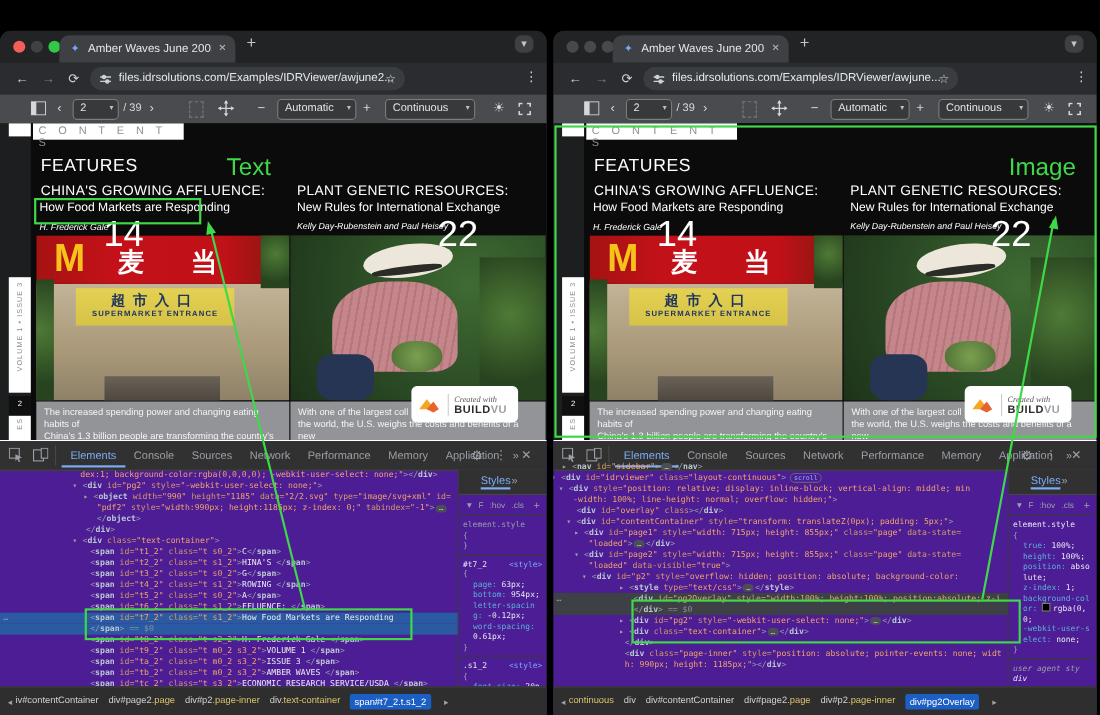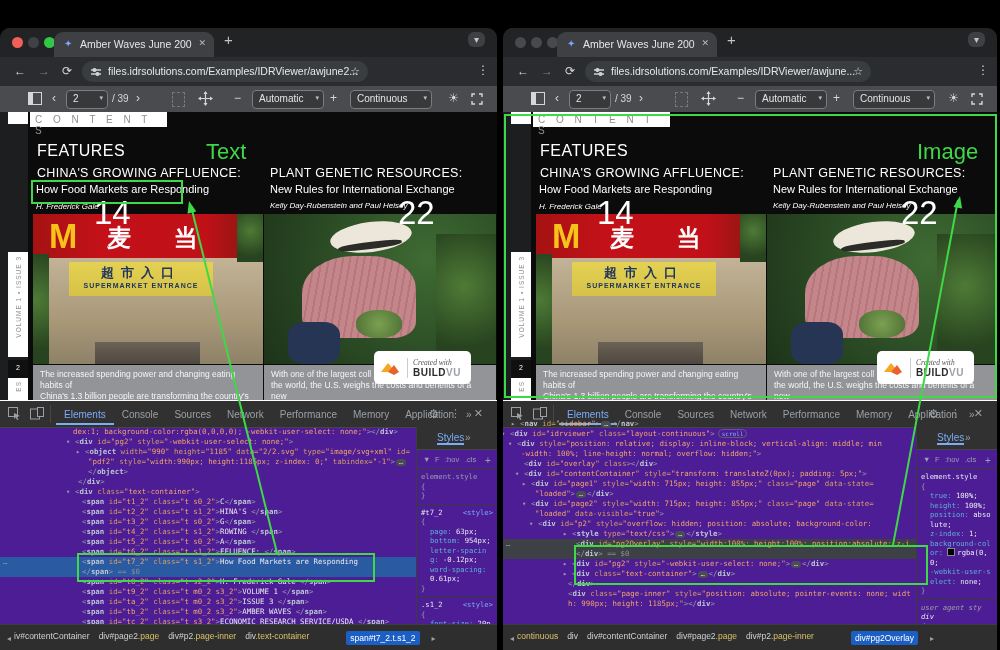--- a/index.html
+++ b/index.html
@@ -103,21 +103,21 @@
   .ssel{color:#e8eaed;} .ssel.gray{color:#9aa0a6;}
   .slink{color:#7cacf8;}
   .sbrace{color:#9aa0a6;}
   .sprop{padding-left:9px;word-break:break-all;}
   .pn{color:#5db0d7;} .pv{color:#e8eaed;}
   .sw{display:inline-block;width:6px;height:6px;background:#000;border:1px solid #888;margin-right:2px;vertical-align:-1px;}
   .dt-crumbs{position:absolute;left:0;right:0;bottom:0;height:26px;background:#2e2e2e;border-top:1px solid #3e3e3e;
              display:flex;align-items:center;padding:0 4px;font-size:8.5px;white-space:nowrap;overflow:hidden;}
   .crumb{margin-right:9px;}
   .crumb .cb{color:#cfd1d4;} .crumb .cc{color:#dbc26a;}
-  .crumb.sel{background:#1c5fc4;border-radius:2px;padding:2px 4px;margin-left:28px;}
+  .crumb.sel{background:#1c5fc4;border-radius:2px;padding:2px 4px;}
   .crumb.sel .cb,.crumb.sel .cc{color:#fff;}
   .crumbnav{color:#9aa0a6;font-size:8px;margin:0 3px;}
 
   
   .anno{position:absolute;border:2px solid #3fd848;z-index:50;pointer-events:none;}
   .annolabel{position:absolute;color:#3fd848;font-size:22px;z-index:50;pointer-events:none;}
   .annosvg{position:absolute;left:0;top:0;z-index:49;pointer-events:none;}
 
   .icon-svg{position:absolute;}
 </style>

